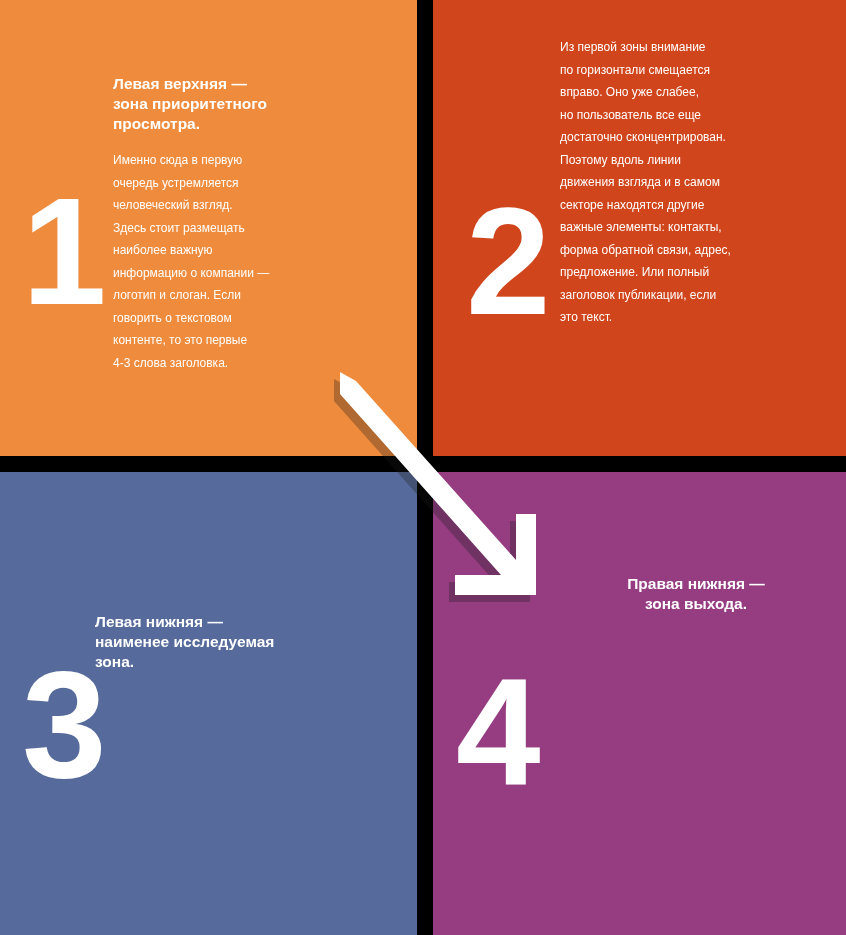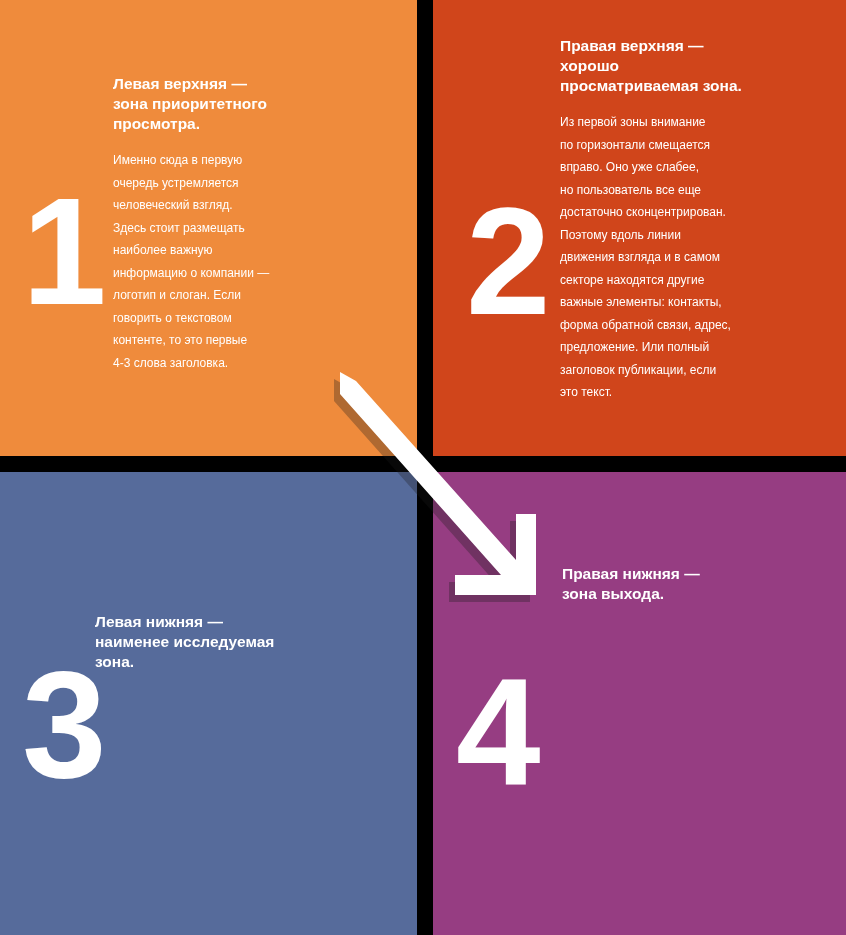--- a/index.html
+++ b/index.html
@@ -97,23 +97,20 @@
 логотип и слоган. Если
 говорить о текстовом
 контенте, то это первые
 4-3 слова заголовка.</p>
     </div>
   </div>
 
   <div class="quad" id="quad2" style="background-color: rgb(208, 69, 27);">
     <div class="numeral" id="num2" style="left:33px; top:185px;">2</div>
     <div class="textblock" id="text2" style="left:127px; top:36px; width:272px;">
-      <p class="heading">Правая верхняя —
-хорошо
-просматриваемая зона.</p>
       <p class="body">Из первой зоны внимание
 по горизонтали смещается
 вправо. Оно уже слабее,
 но пользователь все еще
 достаточно сконцентрирован.
 Поэтому вдоль линии
 движения взгляда и в самом
 секторе находятся другие
 важные элементы: контакты,
 форма обратной связи, адрес,
@@ -127,21 +124,21 @@
     <div class="numeral" id="num3" style="left:22px; top:176px;">3</div>
     <div class="textblock" id="text3" style="left:95px; top:140px; width:272px;">
       <p class="heading">Левая нижняя —
 наименее исследуемая
 зона.</p>
     </div>
   </div>
 
   <div class="quad" id="quad4" style="background-color: rgb(150, 61, 130);">
     <div class="numeral" id="num4" style="left:23px; top:183px;">4</div>
-    <div class="textblock" id="text4" style="left:129px; top:92px; width:268px;">
+    <div class="textblock" id="text4" style="left:129px; top:102px; width:268px;text-align:center;">
       <p class="heading">Правая нижняя —
 зона выхода.</p>
     </div>
   </div>
 
   <svg id="arrow-layer" viewBox="0 0 846 935" width="846" height="935">
 
     <g transform="translate(-6,7)" opacity="0.30">
       <path d="M 340 372
                L 356 381

